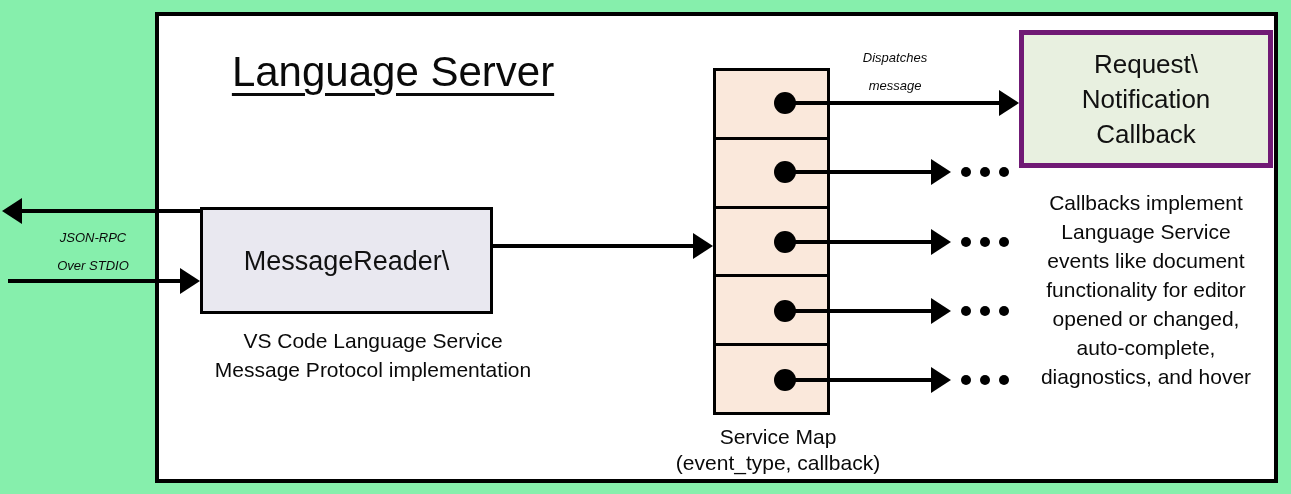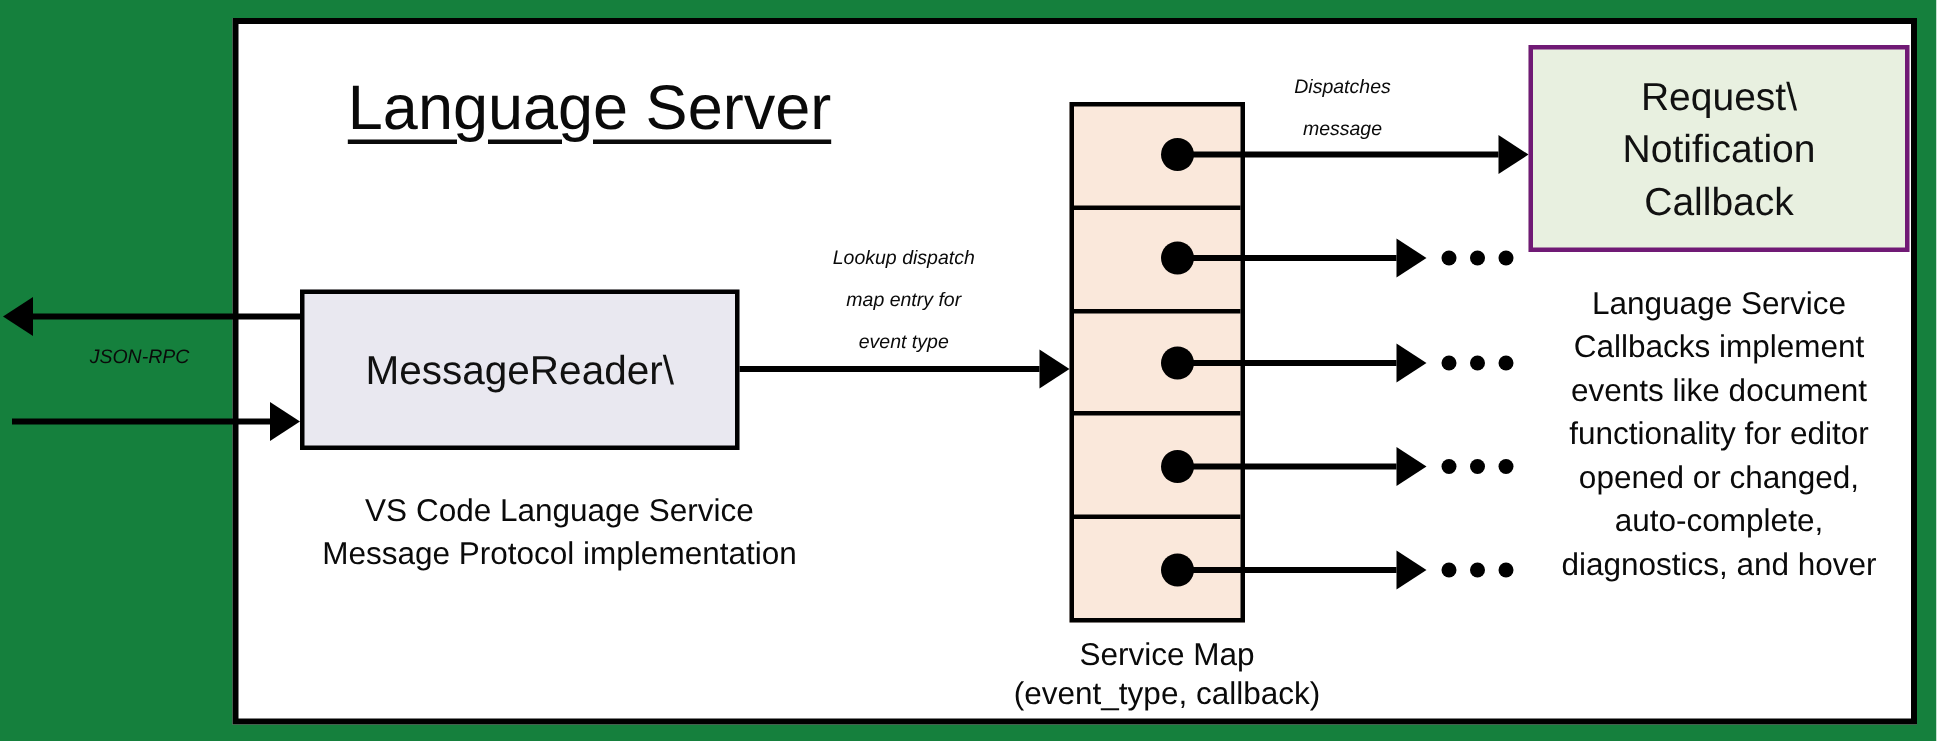--- a/index.html
+++ b/index.html
@@ -1,38 +1,38 @@
 <!DOCTYPE html>
 <html><head>
 <meta charset="utf-8">
 <style>
   html,body { margin:0; padding:0; background:#ffffff; }
   .stage {
-    position:relative; width:1291px; height:494px; background:#15803d;
+    position:relative; width:1291px; height:494px; background:#86efac;
     font-family:"Liberation Sans", sans-serif; color:#111; overflow:hidden;
   }
   .abs { position:absolute; }
   .outer-box {
     left:155px; top:12px; width:1123px; height:471px;
     border:4px solid #000; box-sizing:border-box; background:#fff;
   }
   .title {
     left:203px; top:46px; width:380px; text-align:center;
     font-size:42px; line-height:52px; color:#0a0a0a;
     text-decoration:underline; text-decoration-thickness:3px; text-underline-offset:7px;
   }
   .reader-box {
-    left:200px; top:193px; width:293px; height:107px; box-sizing:border-box;
+    left:200px; top:207px; width:293px; height:107px; box-sizing:border-box;
     background:#e9e8f0; border:3px solid #000;
     display:flex; flex-direction:column; align-items:center; justify-content:center;
     font-size:27px; line-height:36px; text-align:center;
   }
   .callback-box {
     left:1019px; top:30px; width:254px; height:138px; box-sizing:border-box;
-    background:#e8f0e0; border:3px solid #701a75;
+    background:#e8f0e0; border:5px solid #701a75;
     display:flex; flex-direction:column; align-items:center; justify-content:center;
     font-size:26px; line-height:35px; text-align:center;
   }
   .dispatch-map {
     left:713px; top:68px; width:117px; height:347px; box-sizing:border-box;
     background:#fae8db; border:3px solid #000;
     display:flex; flex-direction:column; z-index:1;
   }
   .dispatch-map .cell { flex:1; }
   .dispatch-map .cell + .cell { border-top:3px solid #000; }
@@ -58,39 +58,35 @@
 
   <div class="abs title">Language Server</div>
 
   <div class="shaft" style="left:22px; top:209px; width:178px;"></div>
   <div class="head-left" style="left:2px; top:198px;"></div>
   <div class="shaft" style="left:8px; top:279px; width:172px;"></div>
   <div class="head-right" style="left:180px; top:268px;"></div>
 
   <div class="abs ital" style="left:18px; top:224px; width:150px;">
     <span>JSON-RPC</span>
+    <span>Over STDIO</span>
   </div>
 
   <div class="abs reader-box">
     <span>MessageReader\</span>
   </div>
 
   <div class="abs caption" style="left:183px; top:326px; width:380px;">
     <span>VS Code Language Service</span>
     <span>Message Protocol implementation</span>
   </div>
 
   <div class="shaft" style="left:493px; top:244px; width:200px;"></div>
   <div class="head-right" style="left:693px; top:233px;"></div>
 
-  <div class="abs ital" style="left:500px; top:158px; width:205px;">
-    <span>Lookup dispatch</span>
-    <span>map entry for</span>
-    <span>event type</span>
-  </div>
 
   <div class="abs dispatch-map">
     <div class="cell"></div>
     <div class="cell"></div>
     <div class="cell"></div>
     <div class="cell"></div>
     <div class="cell"></div>
   </div>
 
   <div class="abs caption" style="left:650px; top:424px; width:256px; line-height:26px;">
@@ -143,22 +139,22 @@
       <i></i>
     </div>
 
   <div class="abs callback-box">
     <span>Request\</span>
     <span>Notification</span>
     <span>Callback</span>
   </div>
 
   <div class="abs caption" style="left:1012px; top:188px; width:268px;">
+    <span>Callbacks implement</span>
     <span>Language Service</span>
-    <span>Callbacks implement</span>
     <span>events like document</span>
     <span>functionality for editor</span>
     <span>opened or changed,</span>
     <span>auto-complete,</span>
     <span>diagnostics, and hover</span>
   </div>
 
 </div>
 
 </body></html>

